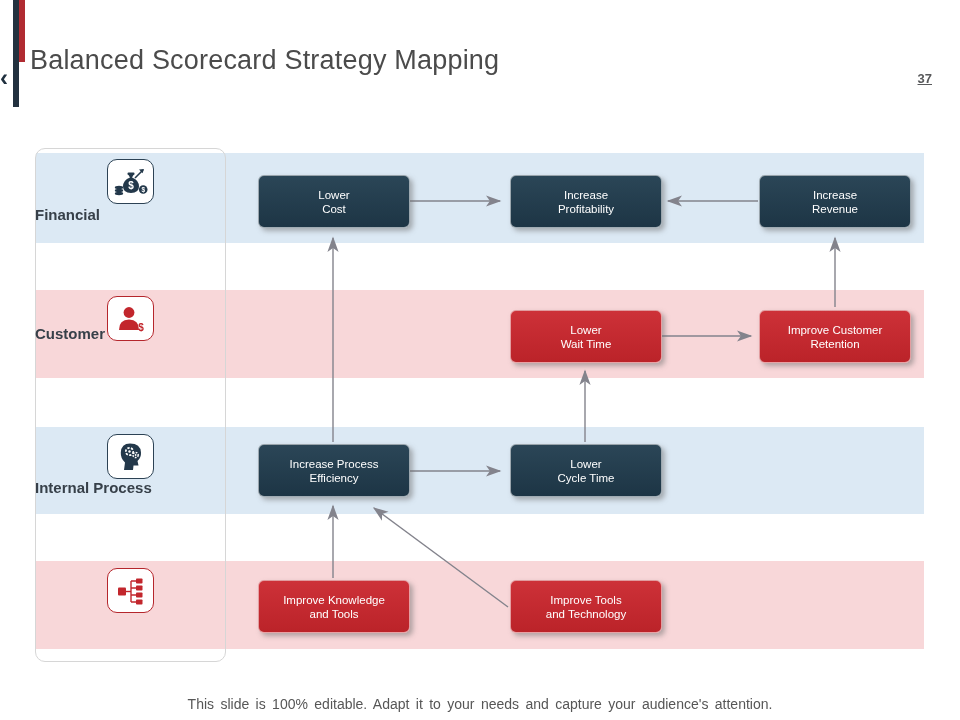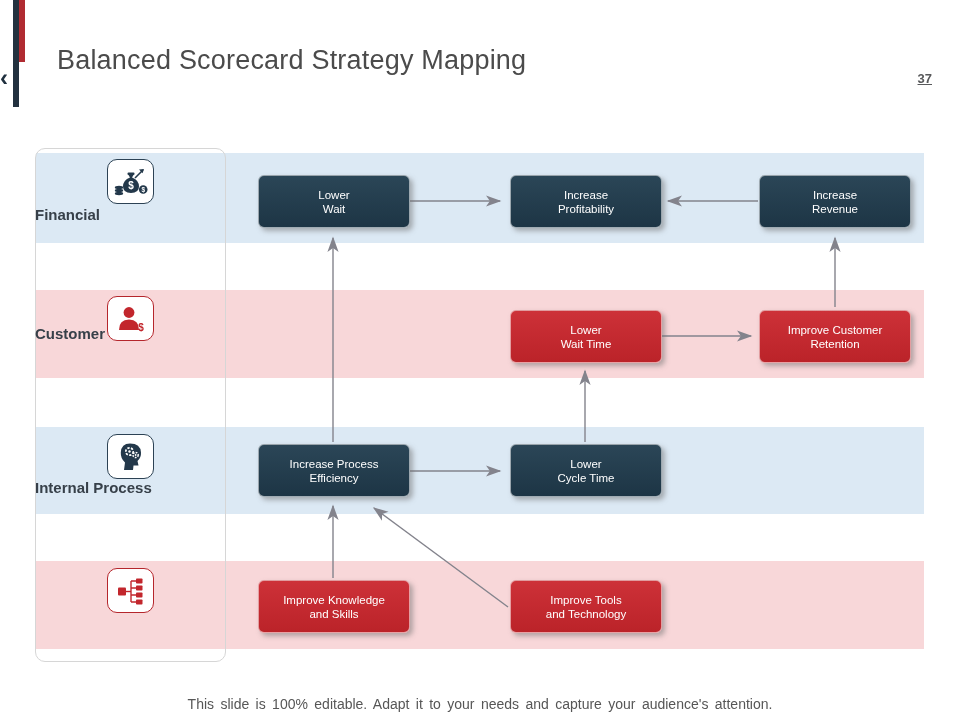--- a/index.html
+++ b/index.html
@@ -6,21 +6,21 @@
   body { background:#fff; font-family:"Liberation Sans", sans-serif; }
   .slide { position:relative; width:960px; height:720px; background:#ffffff; overflow:hidden; }
 
   
   .vbar { position:absolute; top:0; }
   .vbar.navy { left:13px; width:6px; height:107px; background:#22313f; }
   .vbar.red  { left:19px; width:6px; height:62px;  background:#b02b31; }
   .back-chevron { position:absolute; left:0; top:66px; font-size:24px; font-weight:bold;
                   color:#20303f; line-height:24px; cursor:pointer; }
   .title { position:absolute; left:30px; top:45px; font-size:27px; font-weight:400;
-           color:#4b4b4b; letter-spacing:.2px;margin-left:27px; }
+           color:#4b4b4b; letter-spacing:.2px; }
   .page-number { position:absolute; right:28px; top:71px; font-size:13px; font-weight:bold; color:#58595b;text-decoration:underline; }
 
   
   .band { position:absolute; left:36px; width:888px; }
   .band.blue { background:#dce9f4; }
   .band.pink { background:#f8d7d9; }
 
   
   .side-card { position:absolute; left:35px; top:148px; width:191px; height:514px;
                border:1.5px solid #d6d6d6; border-radius:10px; background:transparent; }
@@ -134,21 +134,21 @@
       <path d="M585,442 L585,371" marker-end="url(#arr)"></path>
       <path d="M410,471 L500,471" marker-end="url(#arr)"></path>
       <path d="M333,442 L333,238" marker-end="url(#arr)"></path>
       <path d="M333,578 L333,506" marker-end="url(#arr)"></path>
       <path d="M508,607 L374,508" marker-end="url(#arr)"></path>
     </g>
   </svg>
 
   <div class="node navy" style="left:258px;top:175px">
     <span>Lower</span>
-      <span>Wait</span>
+      <span>Cost</span>
   </div>
   <div class="node navy" style="left:510px;top:175px">
     <span>Increase</span>
       <span>Profitability</span>
   </div>
   <div class="node navy" style="left:759px;top:175px">
     <span>Increase</span>
       <span>Revenue</span>
   </div>
   <div class="node red" style="left:510px;top:310px">
@@ -162,21 +162,21 @@
   <div class="node navy" style="left:258px;top:444px">
     <span>Increase Process</span>
       <span>Efficiency</span>
   </div>
   <div class="node navy" style="left:510px;top:444px">
     <span>Lower</span>
       <span>Cycle Time</span>
   </div>
   <div class="node red" style="left:258px;top:580px">
     <span>Improve Knowledge</span>
-      <span>and Skills</span>
+      <span>and Tools</span>
   </div>
   <div class="node red" style="left:510px;top:580px">
     <span>Improve Tools</span>
       <span>and Technology</span>
   </div>
 
   <div class="footer-note">This slide is 100% editable. Adapt it to your needs and capture your audience's attention.</div>
 
 </div>
 

